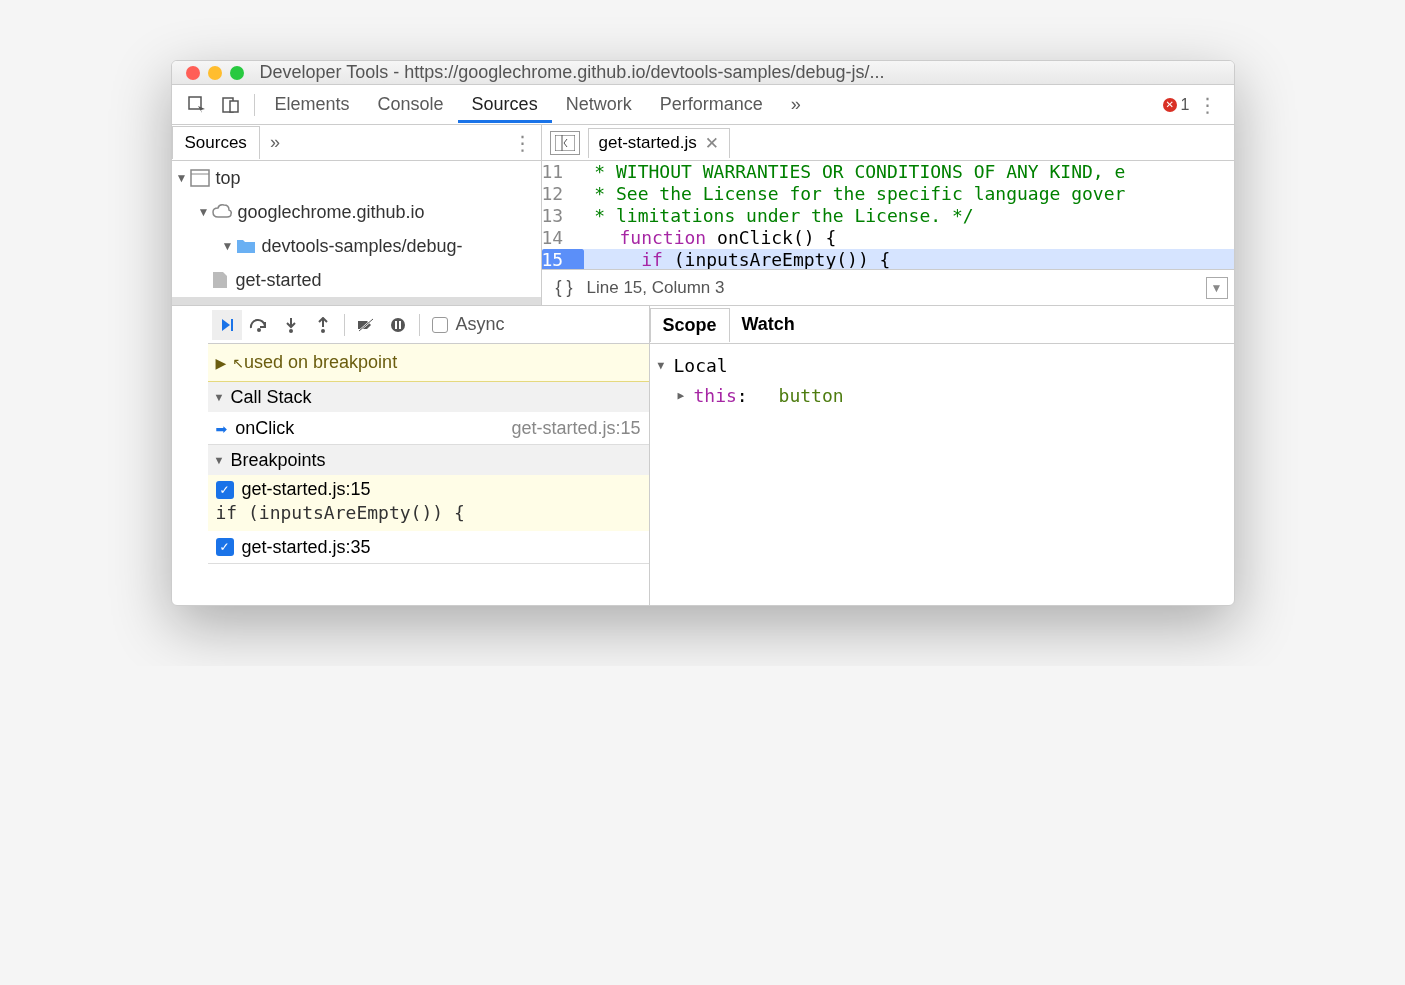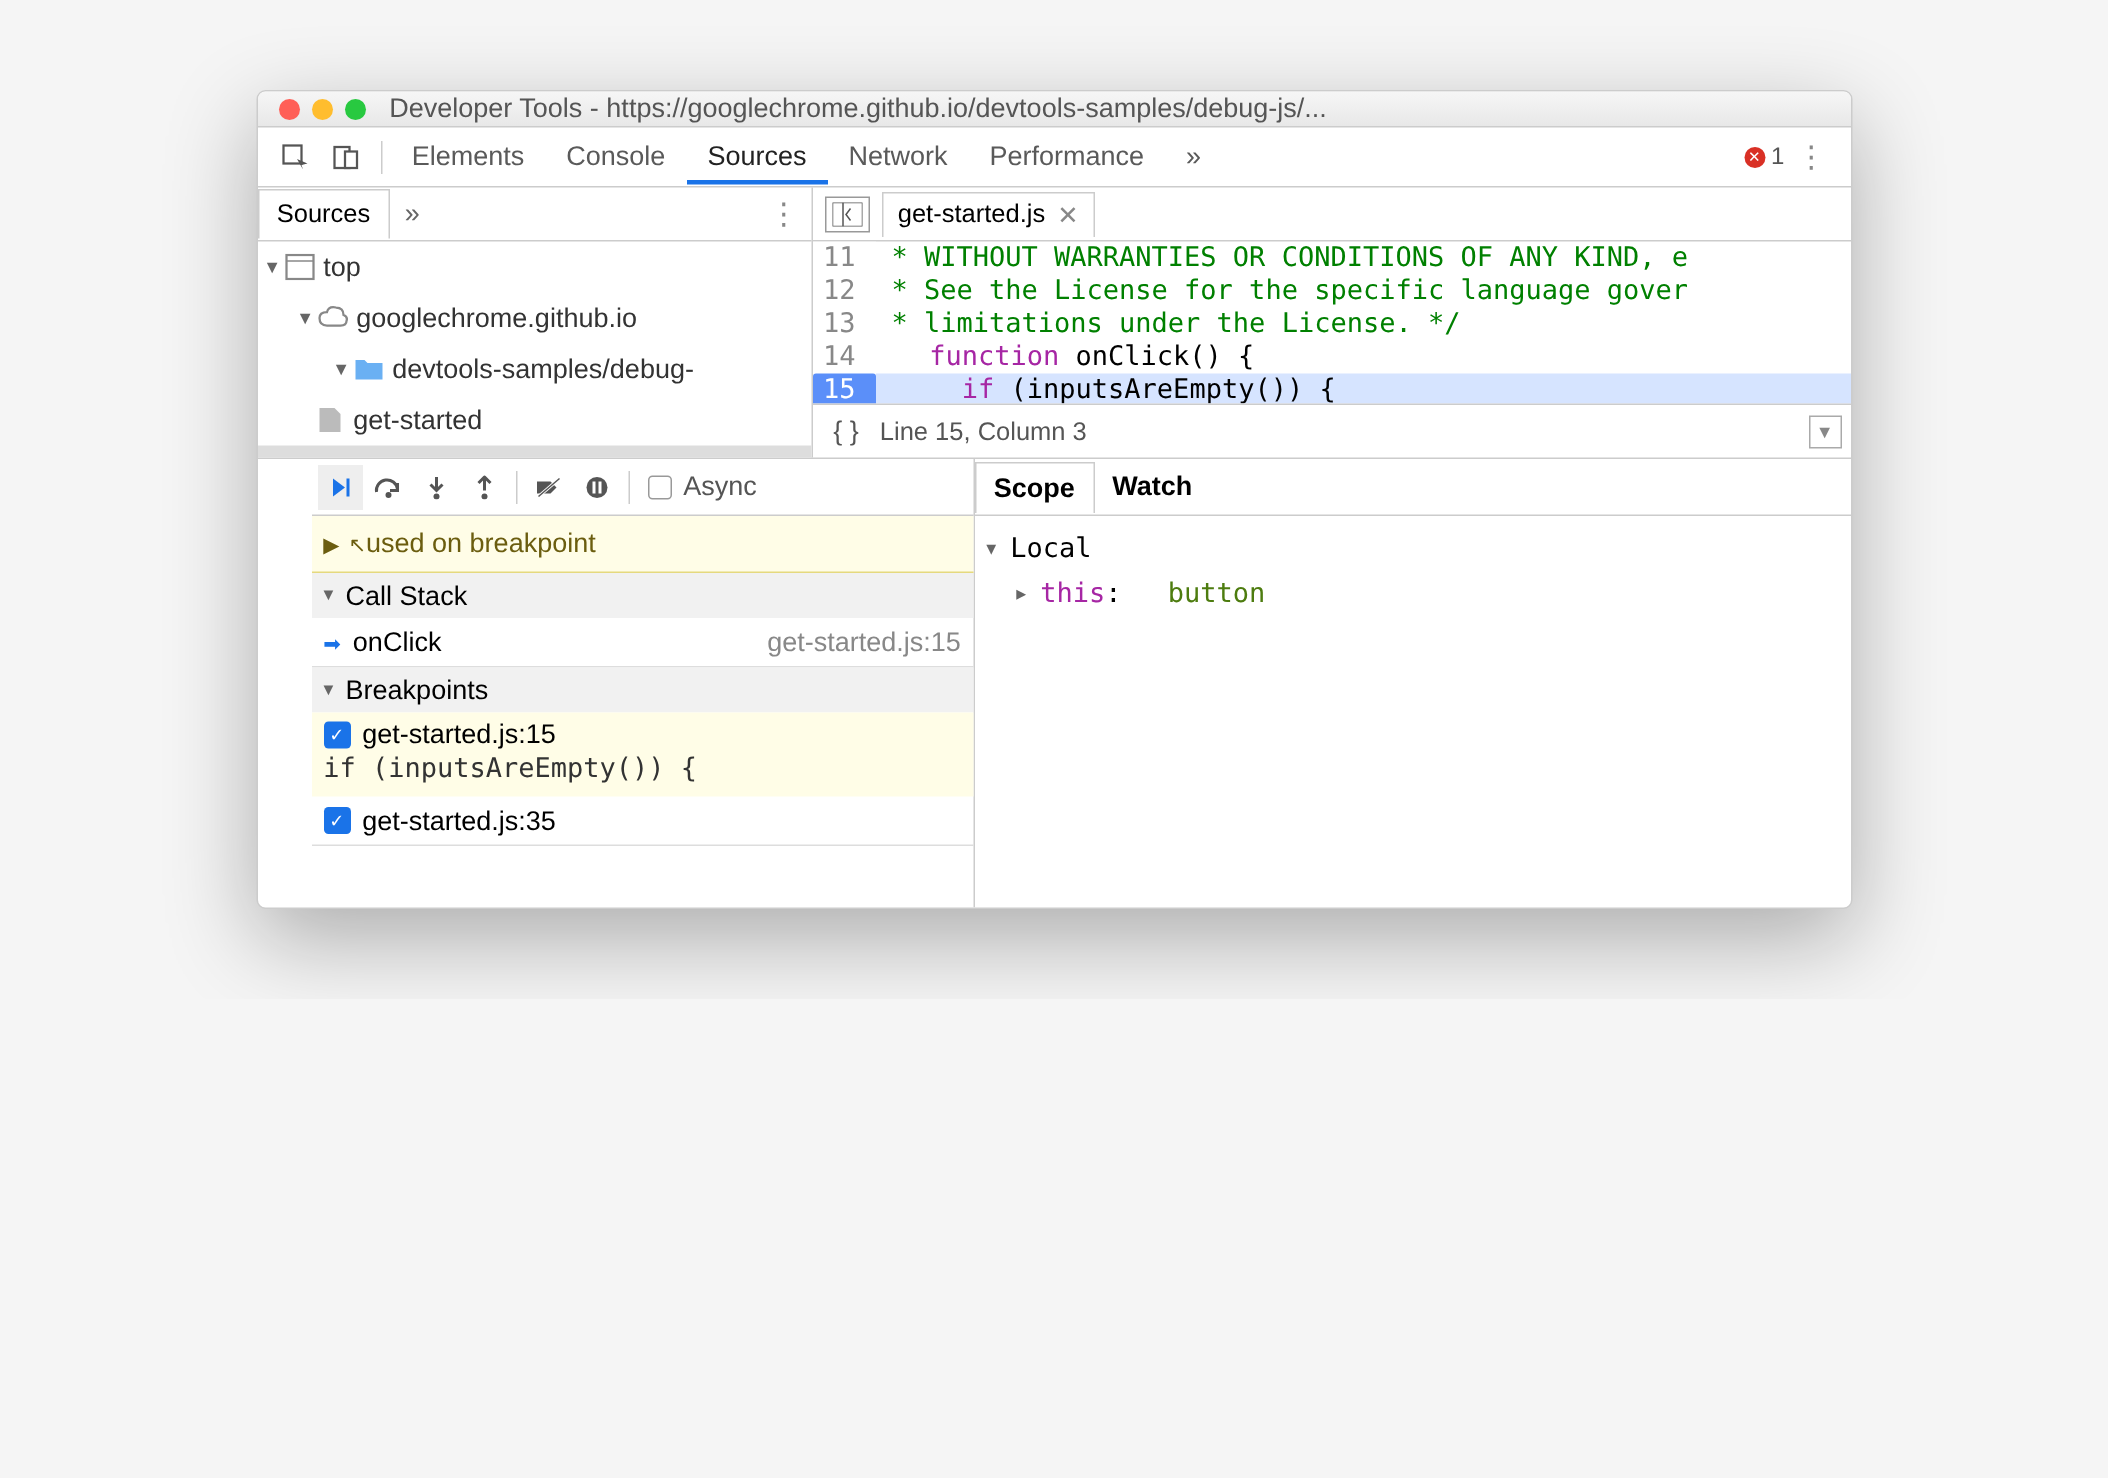--- a/index.html
+++ b/index.html
@@ -28,21 +28,21 @@
 .trow { display:flex; align-items:center; height:34px; padding-left:4px; white-space:nowrap; }
 .trow.sel { background:#ddd; }
 .disclosure { font-size:12px; color:#666; width:16px; text-align:center; }
 .tricon { width:20px; height:18px; margin-right:6px; }
 .rightpane { flex:1; display:flex; flex-direction:column; }
 .filetabs { height:36px; display:flex; align-items:center; border-bottom:1px solid #ccc; }
 .navico { width:30px; height:24px; border:1px solid #999; margin:0 8px; display:flex; align-items:center; justify-content:center; }
 .filetab { border:1px solid #ccc; border-bottom:none; padding:4px 10px; font-size:17px; display:flex; align-items:center; gap:8px; background:#fff; }
 .filetab .x { color:#888; }
 .code { flex:1; display:flex; font-family: Menlo, Consolas, monospace; font-size:18px; overflow:hidden; }
-.gutter { width:42px; text-align:center; color:#888; background:#fff; }
+.gutter { width:42px; text-align:left; color:#888; background:#fff; }
 .gline { height:22px; padding-right:6px; }
 .gline.hl { background:#5b8ff9; color:#fff; border-radius:2px; }
 .codelines { flex:1; }
 .cline { height:22px; white-space:pre; }
 .cline.hl { background:#d6e4ff; }
 .c-green{color:#008000;} .c-purple{color:#a626a4;margin-left:36px;}
 .statusbar { height:36px; border-top:1px solid #ccc; display:flex; align-items:center; font-size:17px; color:#555; }
 .pretty { font-size:18px; padding:0 14px; color:#555; }
 .sbdrop { width:22px;height:22px;border:1px solid #aaa;margin-right:6px;display:flex;align-items:center;justify-content:center;color:#888;font-size:12px;}
 .lower { display:flex; height:300px; border-top:1px solid #ccc; }

